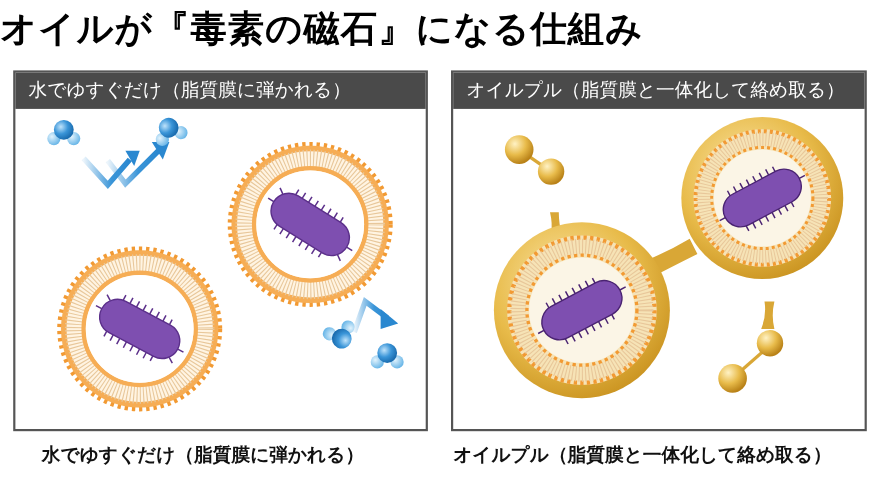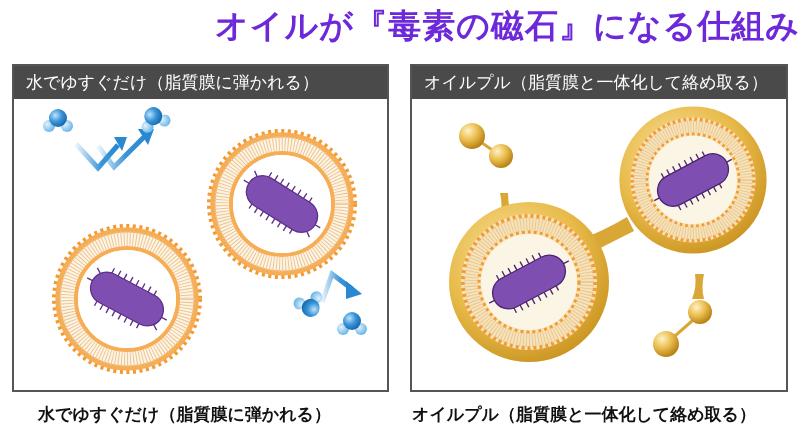--- a/index.html
+++ b/index.html
@@ -1,19 +1,19 @@
 <!DOCTYPE html>
 <html><head>
 <meta charset="utf-8">
 <style>
   html, body { margin:0; padding:0; background:#ffffff; }
   body { width:800px; height:437px; position:relative; overflow:hidden;
          font-family:"DejaVu Sans", "Liberation Sans", sans-serif; }
-  .title { position:absolute; left:0; top:4px; width:800px; text-align:right;
-           font-size:33px; font-weight:bold; color:#6d28d9; letter-spacing:1px; line-height:44px; }
+  .title { position:absolute; left:0; top:4px; width:800px; text-align:left;
+           font-size:33px; font-weight:bold; color:#000000; letter-spacing:1px; line-height:44px; }
   .panel { position:absolute; top:64px; height:328px; border:2px solid #555; box-sizing:border-box; background:#fff; }
   .panel.left { left:12px; width:377px; }
   .panel.right { left:410px; width:378px; }
   .panel-header { height:33px; background:#4a4a4a; color:#fff; font-size:17px; line-height:33px;
                   padding-left:12px; white-space:nowrap; overflow:hidden; }
   .panel-art { position:absolute; left:0; top:33px; right:0; bottom:0; }
   .caption { position:absolute; top:400px; font-size:17px; font-weight:bold; color:#111; white-space:nowrap; line-height:28px; }
   .caption.left { left:38px; }
   .caption.right { left:412px; }
   svg { display:block; }

